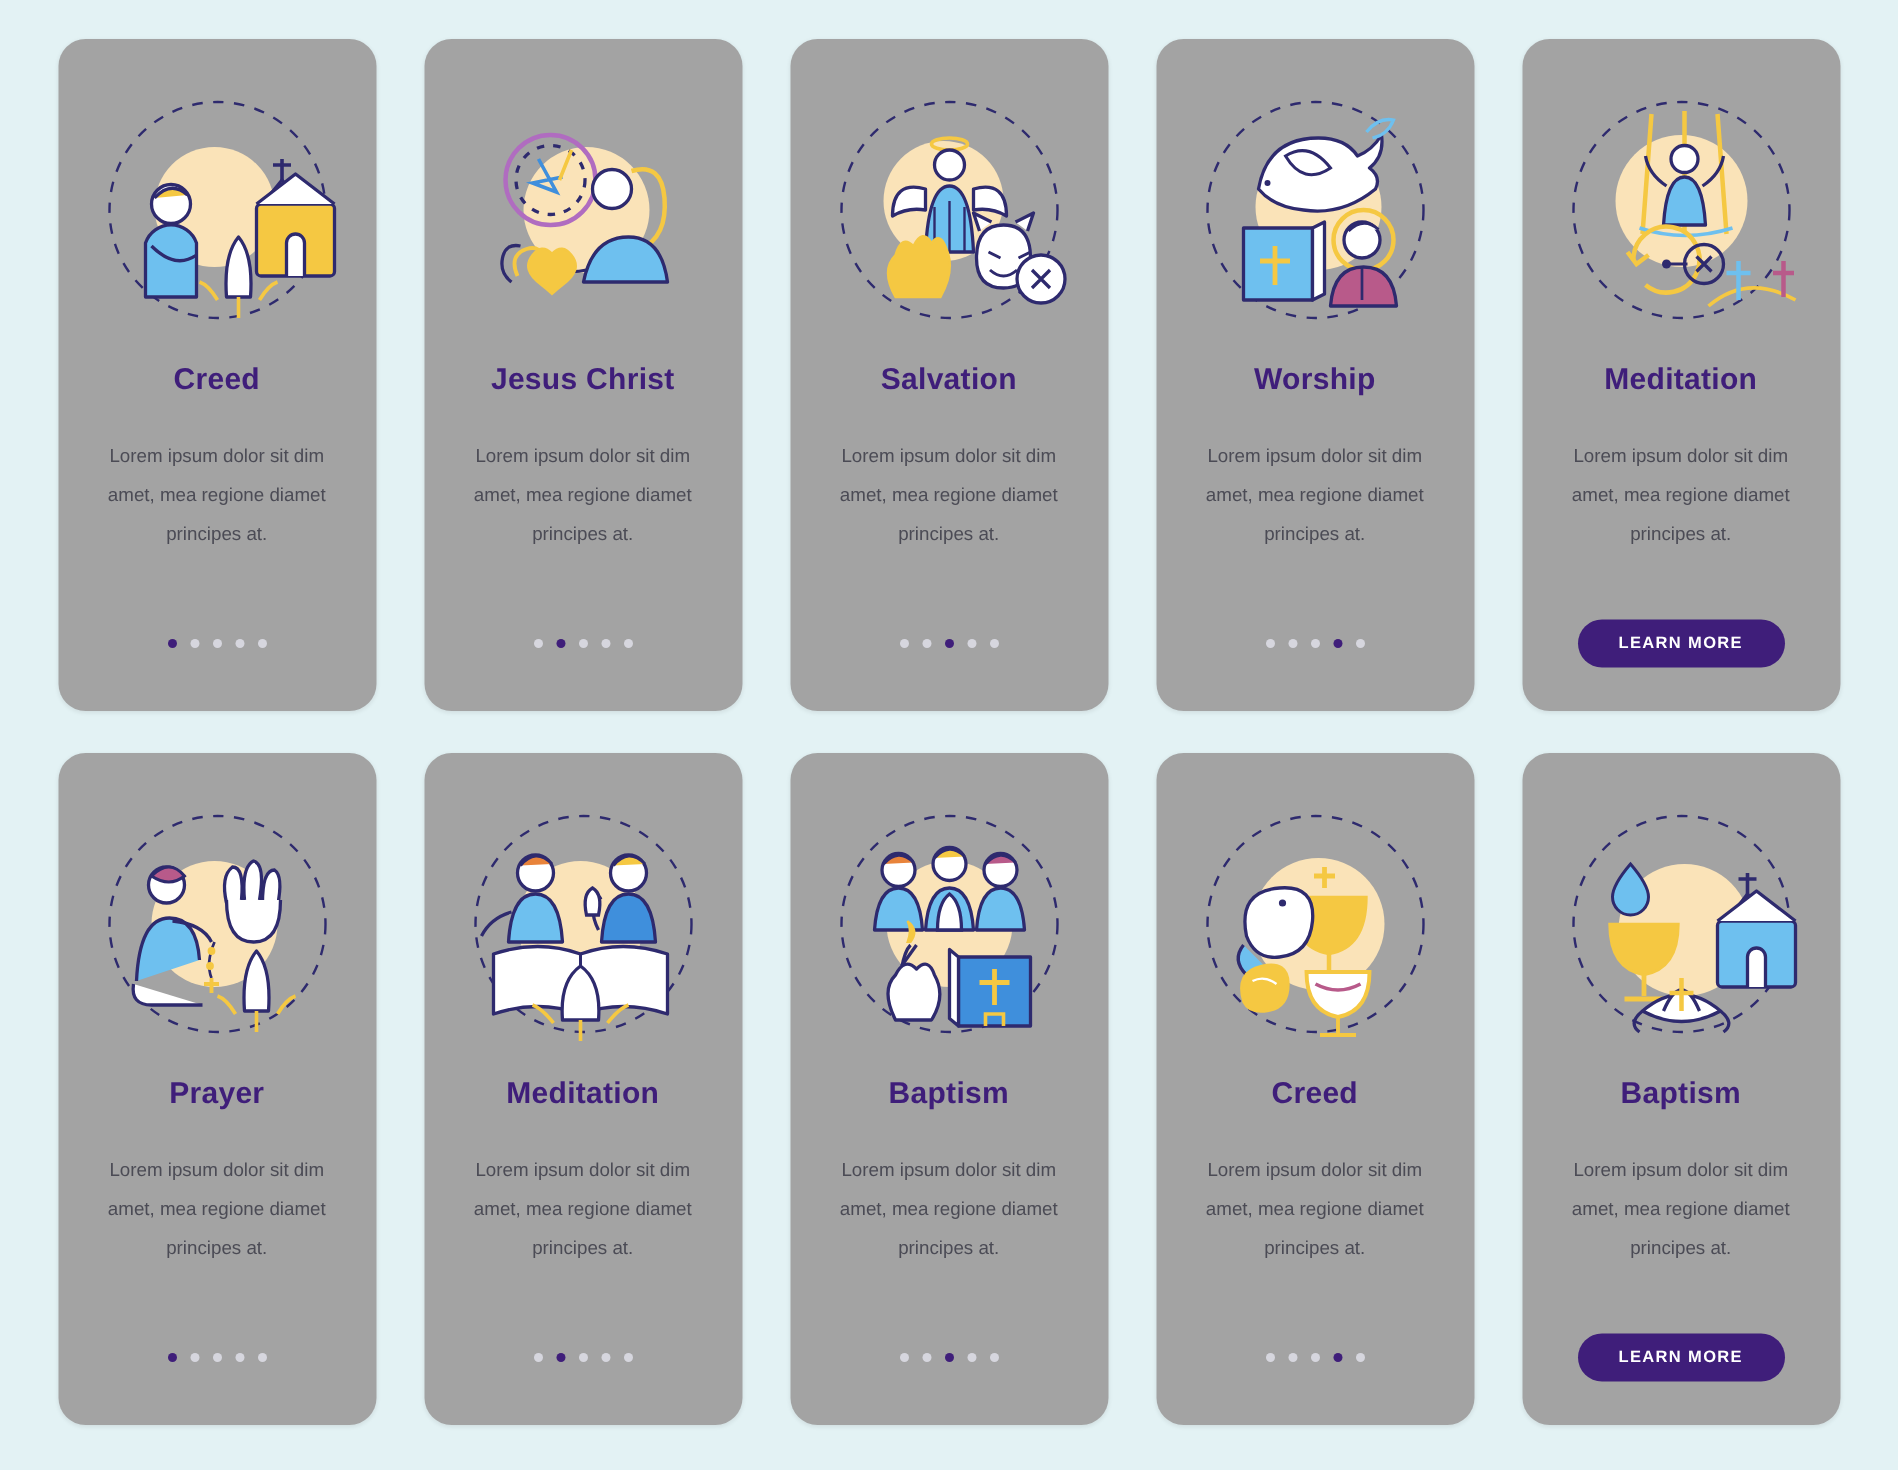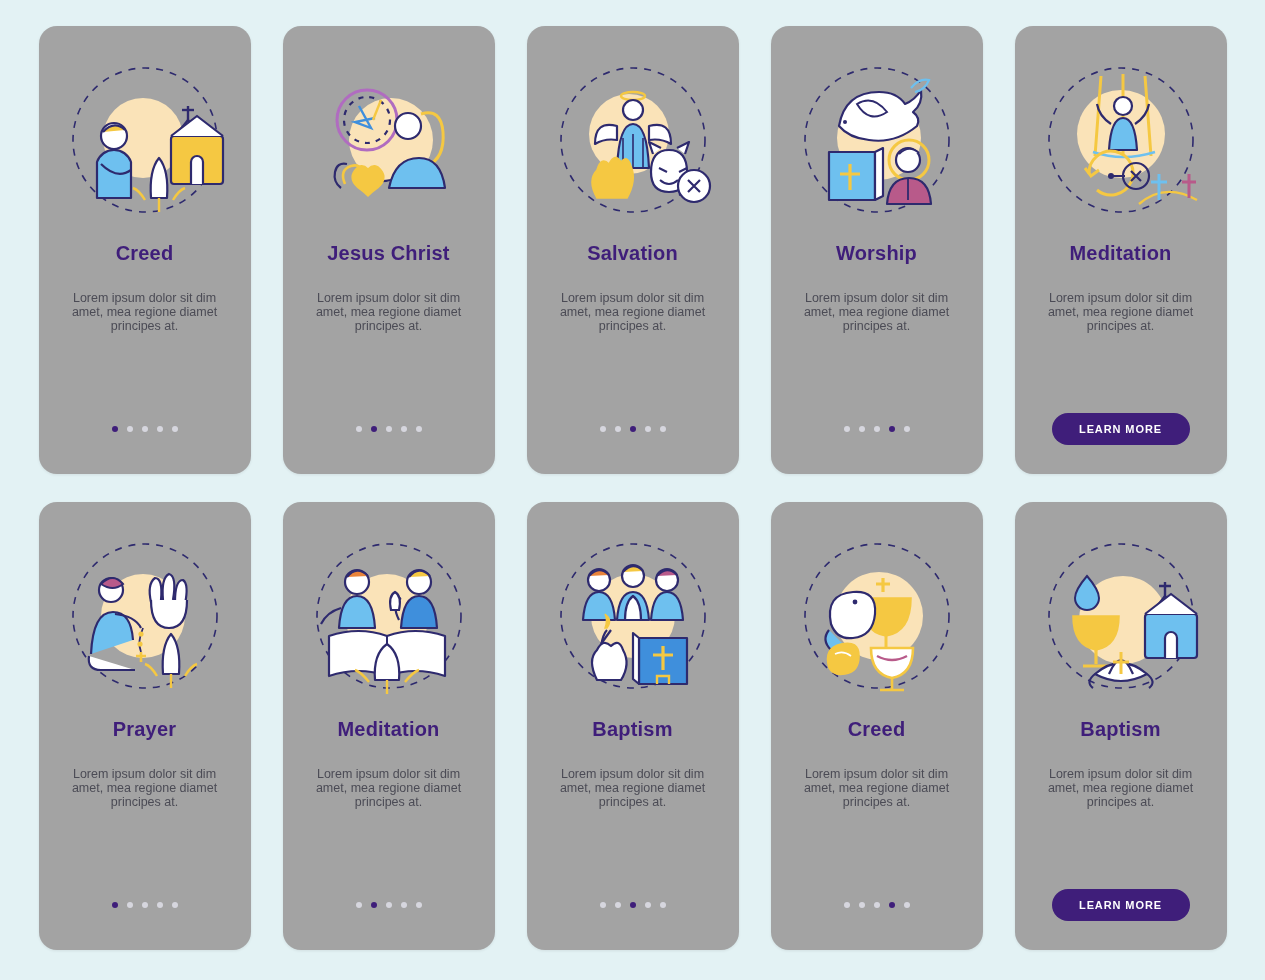--- a/index.html
+++ b/index.html
@@ -43,21 +43,21 @@
     font-size:20px;font-weight:bold;
     color:#3f1e7a;
     letter-spacing:.2px;
     text-align:center;
   }
   .desc{
     margin-top:26px;
     width:160px;
     text-align:center;
     font-size:12.5px;
-    line-height:14px;
+    line-height:26px;
     color:#4b4b55;
   }
   .dots{
     position:absolute;
     bottom:42px;
     left:0;right:0;
     display:flex;justify-content:center;gap:9px;
   }
   .dot{width:6px;height:6px;border-radius:50%;background:#d6d6de;}
   .dot.active{background:#3f1e7a;}

